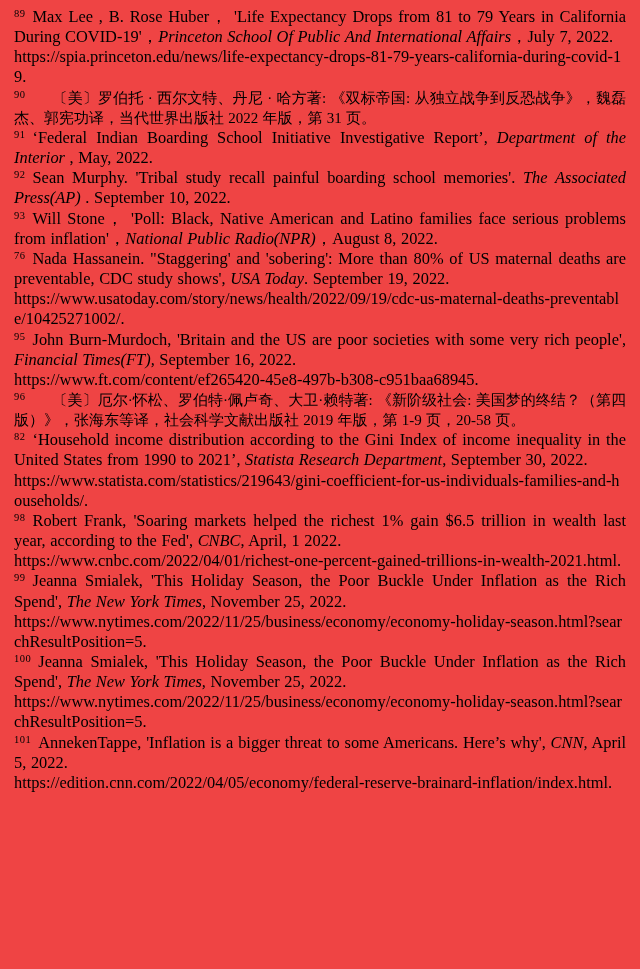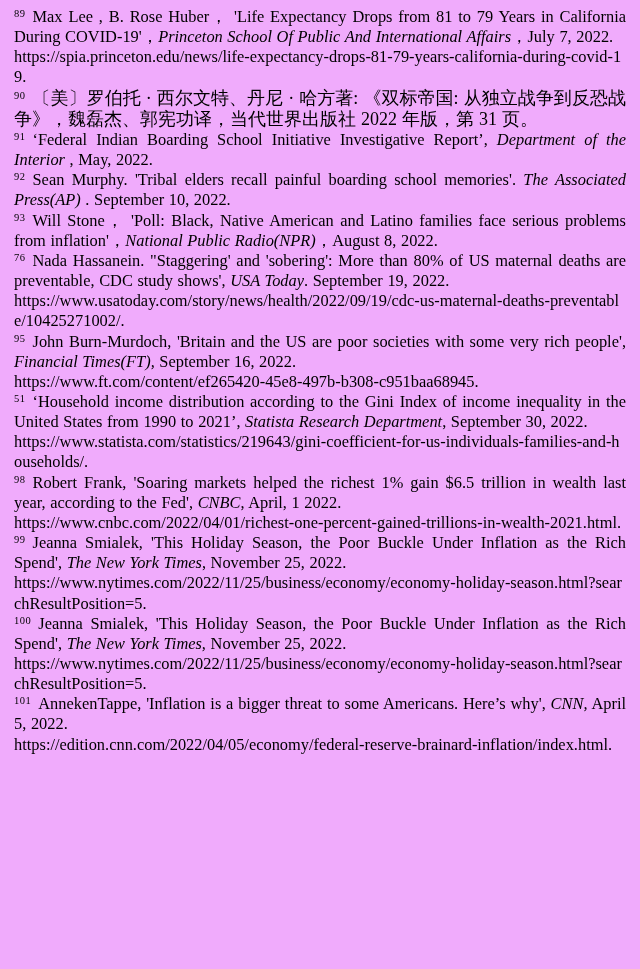--- a/index.html
+++ b/index.html
@@ -3,21 +3,21 @@
 <meta charset="utf-8">
 <style>
   html, body {
     margin: 0;
     padding: 0;
     background: #ffffff;
   }
   .page {
     width: 640px;
     min-height: 969px;
-    background: #f0abfc;
+    background: #ef4444;
     box-sizing: border-box;
     padding: 7px 14px 10px 14px;
     color: #000000;
   }
   .fn {
     margin: 0;
     text-align: justify;
     font-family: "Liberation Serif", "DejaVu Serif", serif;
     font-size: 16.4px;
     line-height: 20.15px;
@@ -30,40 +30,42 @@
     vertical-align: baseline;
     position: relative;
     top: -5px;
     margin-right: 7px;
     letter-spacing: 0.5px;
   }
   .it {
     font-style: italic;
   }
   .cjk {
-    font-size: 18px;
+    font-size: 15px;
     font-family: "Liberation Serif", "DejaVu Serif", serif;
+    margin-left: 20px;
   }
   .url {
     display: block;
     word-break: break-all;
     text-align: justify;
   }
 </style>
 </head>
 <body>
 
 <div class="page">
   <div id="footnote-list">
       <p class="fn"><sup>89</sup><span>Max Lee , B. Rose Huber， 'Life Expectancy Drops from 81 to 79 Years in California During COVID-19'，</span><span class="it">Princeton School Of Public And International Affairs</span><span>，July 7, 2022.</span><span class="url">https://spia.princeton.edu/news/life-expectancy-drops-81-79-years-california-during-covid-19.</span></p>
       <p class="fn"><sup>90</sup><span class="cjk">〔美〕罗伯托 · 西尔文特、丹尼 · 哈方著: 《双标帝国: 从独立战争到反恐战争》，魏磊杰、郭宪功译，当代世界出版社 2022 年版，第 31 页。</span></p>
       <p class="fn"><sup>91</sup><span>‘Federal Indian Boarding School Initiative Investigative Report’, </span><span class="it">Department of the Interior</span><span> , May, 2022.</span></p>
-      <p class="fn"><sup>92</sup><span>Sean Murphy. 'Tribal elders recall painful boarding school memories'. </span><span class="it">The Associated Press(AP)</span><span> . September 10, 2022.</span></p>
+      <p class="fn"><sup>92</sup><span>Sean Murphy. 'Tribal study recall painful boarding school memories'. </span><span class="it">The Associated Press(AP)</span><span> . September 10, 2022.</span></p>
       <p class="fn"><sup>93</sup><span>Will Stone， 'Poll: Black, Native American and Latino families face serious problems from inflation'，</span><span class="it">National Public Radio(NPR)</span><span>，August 8, 2022.</span></p>
       <p class="fn"><sup>76</sup><span>Nada Hassanein. "Staggering' and 'sobering': More than 80% of US maternal deaths are preventable, CDC study shows', </span><span class="it">USA Today</span><span>. September 19, 2022.</span><span class="url">https://www.usatoday.com/story/news/health/2022/09/19/cdc-us-maternal-deaths-preventable/10425271002/.</span></p>
       <p class="fn"><sup>95</sup><span>John Burn-Murdoch, 'Britain and the US are poor societies with some very rich people', </span><span class="it">Financial Times(FT),</span><span> September 16, 2022.</span><span class="url">https://www.ft.com/content/ef265420-45e8-497b-b308-c951baa68945.</span></p>
-      <p class="fn"><sup>51</sup><span>‘Household income distribution according to the Gini Index of income inequality in the United States from 1990 to 2021’, </span><span class="it">Statista Research Department</span><span>, September 30, 2022.</span><span class="url">https://www.statista.com/statistics/219643/gini-coefficient-for-us-individuals-families-and-households/.</span></p>
+      <p class="fn"><sup>96</sup><span class="cjk">〔美〕厄尔·怀松、罗伯特·佩卢奇、大卫·赖特著: 《新阶级社会: 美国梦的终结？（第四版）》，张海东等译，社会科学文献出版社 2019 年版，第 1-9 页，20-58 页。</span></p>
+      <p class="fn"><sup>82</sup><span>‘Household income distribution according to the Gini Index of income inequality in the United States from 1990 to 2021’, </span><span class="it">Statista Research Department</span><span>, September 30, 2022.</span><span class="url">https://www.statista.com/statistics/219643/gini-coefficient-for-us-individuals-families-and-households/.</span></p>
       <p class="fn"><sup>98</sup><span>Robert Frank, 'Soaring markets helped the richest 1% gain $6.5 trillion in wealth last year, according to the Fed', </span><span class="it">CNBC</span><span>, April, 1 2022.</span><span class="url">https://www.cnbc.com/2022/04/01/richest-one-percent-gained-trillions-in-wealth-2021.html.</span></p>
       <p class="fn"><sup>99</sup><span>Jeanna Smialek, 'This Holiday Season, the Poor Buckle Under Inflation as the Rich Spend', </span><span class="it">The New York Times</span><span>, November 25, 2022.</span><span class="url">https://www.nytimes.com/2022/11/25/business/economy/economy-holiday-season.html?searchResultPosition=5.</span></p>
       <p class="fn"><sup>100</sup><span>Jeanna Smialek, 'This Holiday Season, the Poor Buckle Under Inflation as the Rich Spend', </span><span class="it">The New York Times,</span><span> November 25, 2022.</span><span class="url">https://www.nytimes.com/2022/11/25/business/economy/economy-holiday-season.html?searchResultPosition=5.</span></p>
       <p class="fn"><sup>101</sup><span>AnnekenTappe, 'Inflation is a bigger threat to some Americans. Here’s why', </span><span class="it">CNN,</span><span> April 5, 2022.</span><span class="url">https://edition.cnn.com/2022/04/05/economy/federal-reserve-brainard-inflation/index.html.</span></p>
     </div>
 </div>
 
 </body></html>

